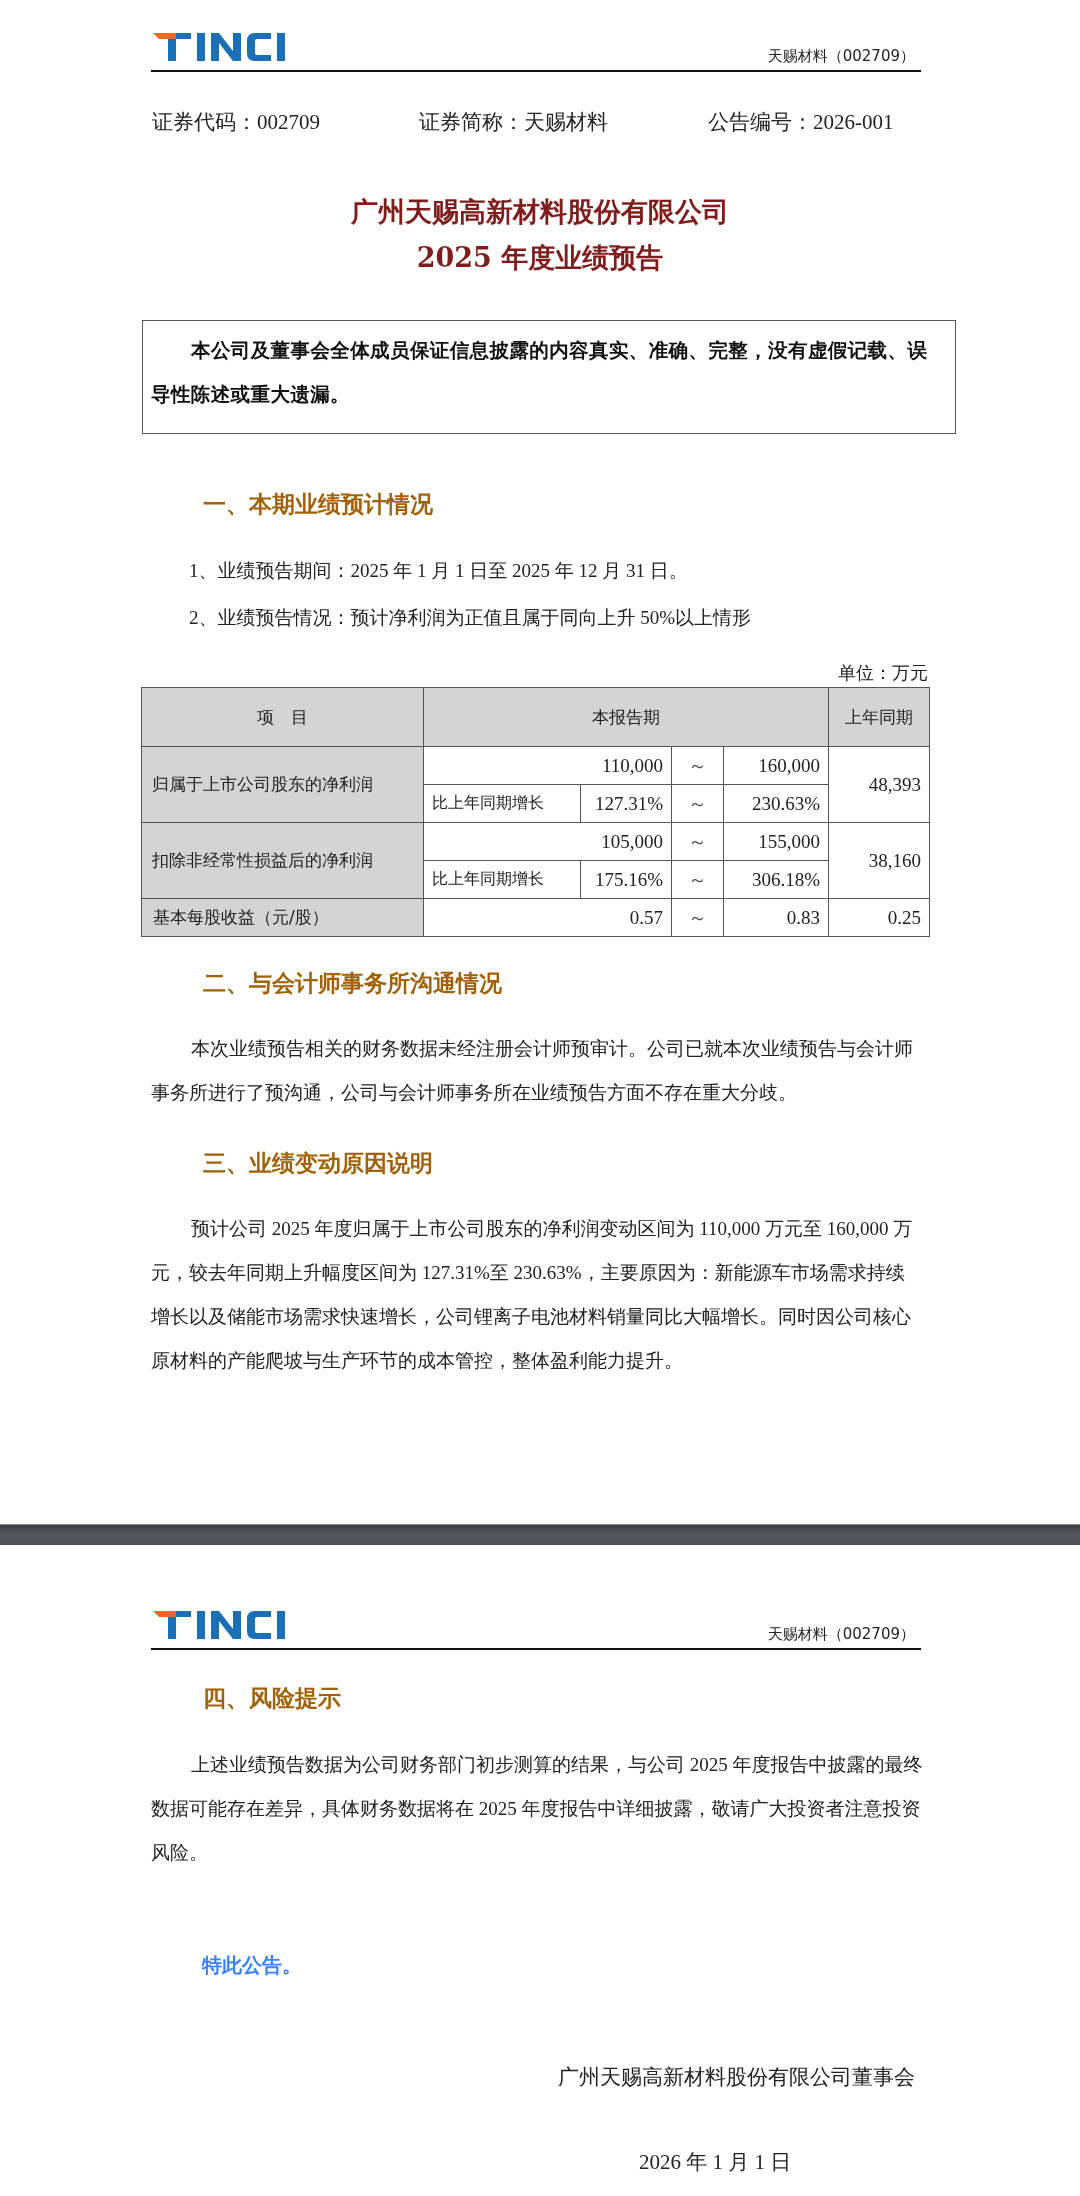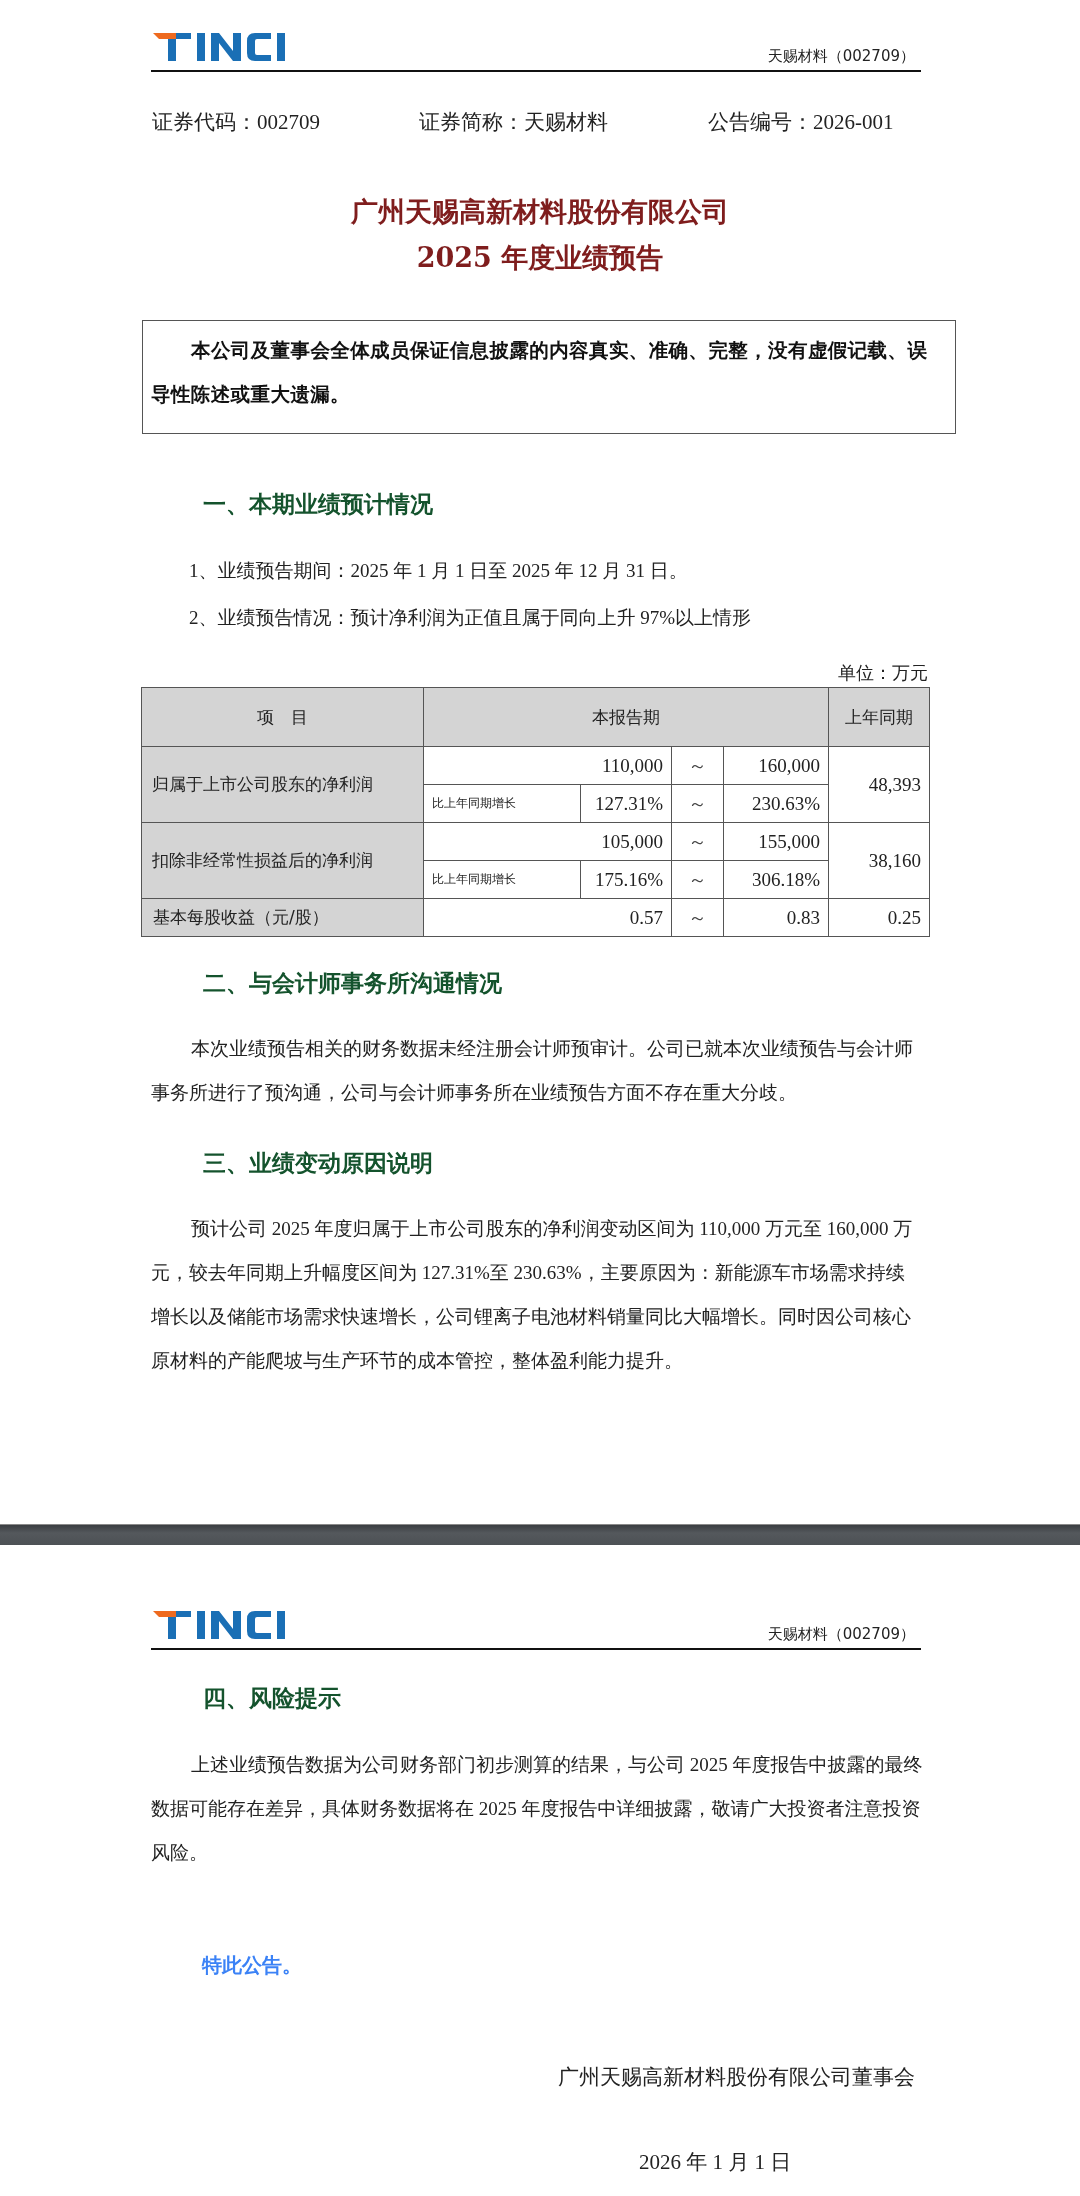--- a/index.html
+++ b/index.html
@@ -7,32 +7,32 @@
   body { position: relative; font-family: "Liberation Serif", "DejaVu Serif", serif; color: #1a1a1a; }
   .abs { position: absolute; }
   .page-header { position: absolute; left: 151px; width: 770px; height: 40px; }
   .logo { position: absolute; left: 0; top: 0; height: 32px; width: 145px; }
   .header-code { position: absolute; right: 6px; bottom: 4px; font-family: "DejaVu Sans", sans-serif; font-size: 15px; color: #222; white-space: nowrap; }
   .header-rule { position: absolute; left: 0; right: 0; bottom: -2px; height: 2px; background: #111; }
   .meta-line { font-size: 21px; white-space: nowrap; color: #222; }
   .title { left: 0; width: 1080px; text-align: center; font-size: 27px; font-weight: bold; font-family: "DejaVu Serif", serif; color: #7f1d1d; }
   .notice-box { left: 142px; top: 320px; width: 814px; height: 114px; border: 1.5px solid #555; }
   .notice-text { position: absolute; left: 8px; right: 8px; top: 8px; font-family: "DejaVu Sans", sans-serif; font-weight: bold; font-size: 19.5px; line-height: 44px; color: #111; text-indent: 40px; letter-spacing: 0.4px; }
-  .section-h { font-family: "DejaVu Sans", sans-serif; font-weight: bold; font-size: 23px; color: #14532d; white-space: nowrap; }
+  .section-h { font-family: "DejaVu Sans", sans-serif; font-weight: bold; font-size: 23px; color: #a16207; white-space: nowrap; }
   .para { font-size: 19px; line-height: 44px; color: #222; }
   .indent { text-indent: 40px; }
   .unit { right: 152px; top: 661px; font-size: 18px; color: #222; }
   table.perf { position: absolute; left: 141px; top: 687px; width: 788px; border-collapse: collapse; font-size: 19px; table-layout: fixed; }
   table.perf td { border: 1.5px solid #555; height: 38px; padding: 0 8px; white-space: nowrap; color: #222; }
   table.perf td.gray { background: #d4d4d4; }
   table.perf td.hdr { height: 59px; text-align: center; font-family: "DejaVu Sans", sans-serif; font-size: 17px; }
   table.perf td.lbl { font-family: "DejaVu Sans", sans-serif; font-size: 17px; padding-left: 10px; }
   table.perf td.num { text-align: right; }
   table.perf td.tilde { text-align: center; color: #444; }
-  table.perf td.sub { font-family: Liberation Serif, serif; font-size: 12px; }
+  table.perf td.sub { font-family: Liberation Serif, serif; font-size: 16px; }
   .separator { left: 0; top: 1524px; width: 1080px; height: 21px; background: linear-gradient(#3a3d41, #54585c 40%, #4d5155); border-top: 1px solid #8a8a8a; }
   .bold-line { font-family: "DejaVu Sans", sans-serif; font-weight: bold; font-size: 20px; color: #3b82f6; }
   .sign { font-size: 21px; color: #222; white-space: nowrap; }
 </style>
 </head>
 <body>
 
 <div class="page-header" style="top:30px;">
   <svg class="logo" viewBox="0 0 145 32">
     <path d="M2 3 L40 3 L40 9 L8 9 Z" fill="#ee6a1f"></path>
@@ -53,21 +53,21 @@
 
 <div class="abs title" style="top:194px;">广州天赐高新材料股份有限公司</div>
 <div class="abs title" style="top:240px;">2025 年度业绩预告</div>
 
 <div class="abs notice-box">
   <div class="notice-text">本公司及董事会全体成员保证信息披露的内容真实、准确、完整，没有虚假记载、误导性陈述或重大遗漏。</div>
 </div>
 
 <div class="abs section-h" style="left:203px; top:489px;">一、本期业绩预计情况</div>
 <div class="abs para" style="left:189px; top:549px; white-space:nowrap;">1、业绩预告期间：2025 年 1 月 1 日至 2025 年 12 月 31 日。</div>
-<div class="abs para" style="left:189px; top:596px; white-space:nowrap;">2、业绩预告情况：预计净利润为正值且属于同向上升 97%以上情形</div>
+<div class="abs para" style="left:189px; top:596px; white-space:nowrap;">2、业绩预告情况：预计净利润为正值且属于同向上升 50%以上情形</div>
 <div class="abs unit">单位：万元</div>
 
 <table class="perf">
   <colgroup>
     <col style="width:282px">
       <col style="width:157px">
       <col style="width:91px">
       <col style="width:52px">
       <col style="width:105px">
       <col style="width:101px">

